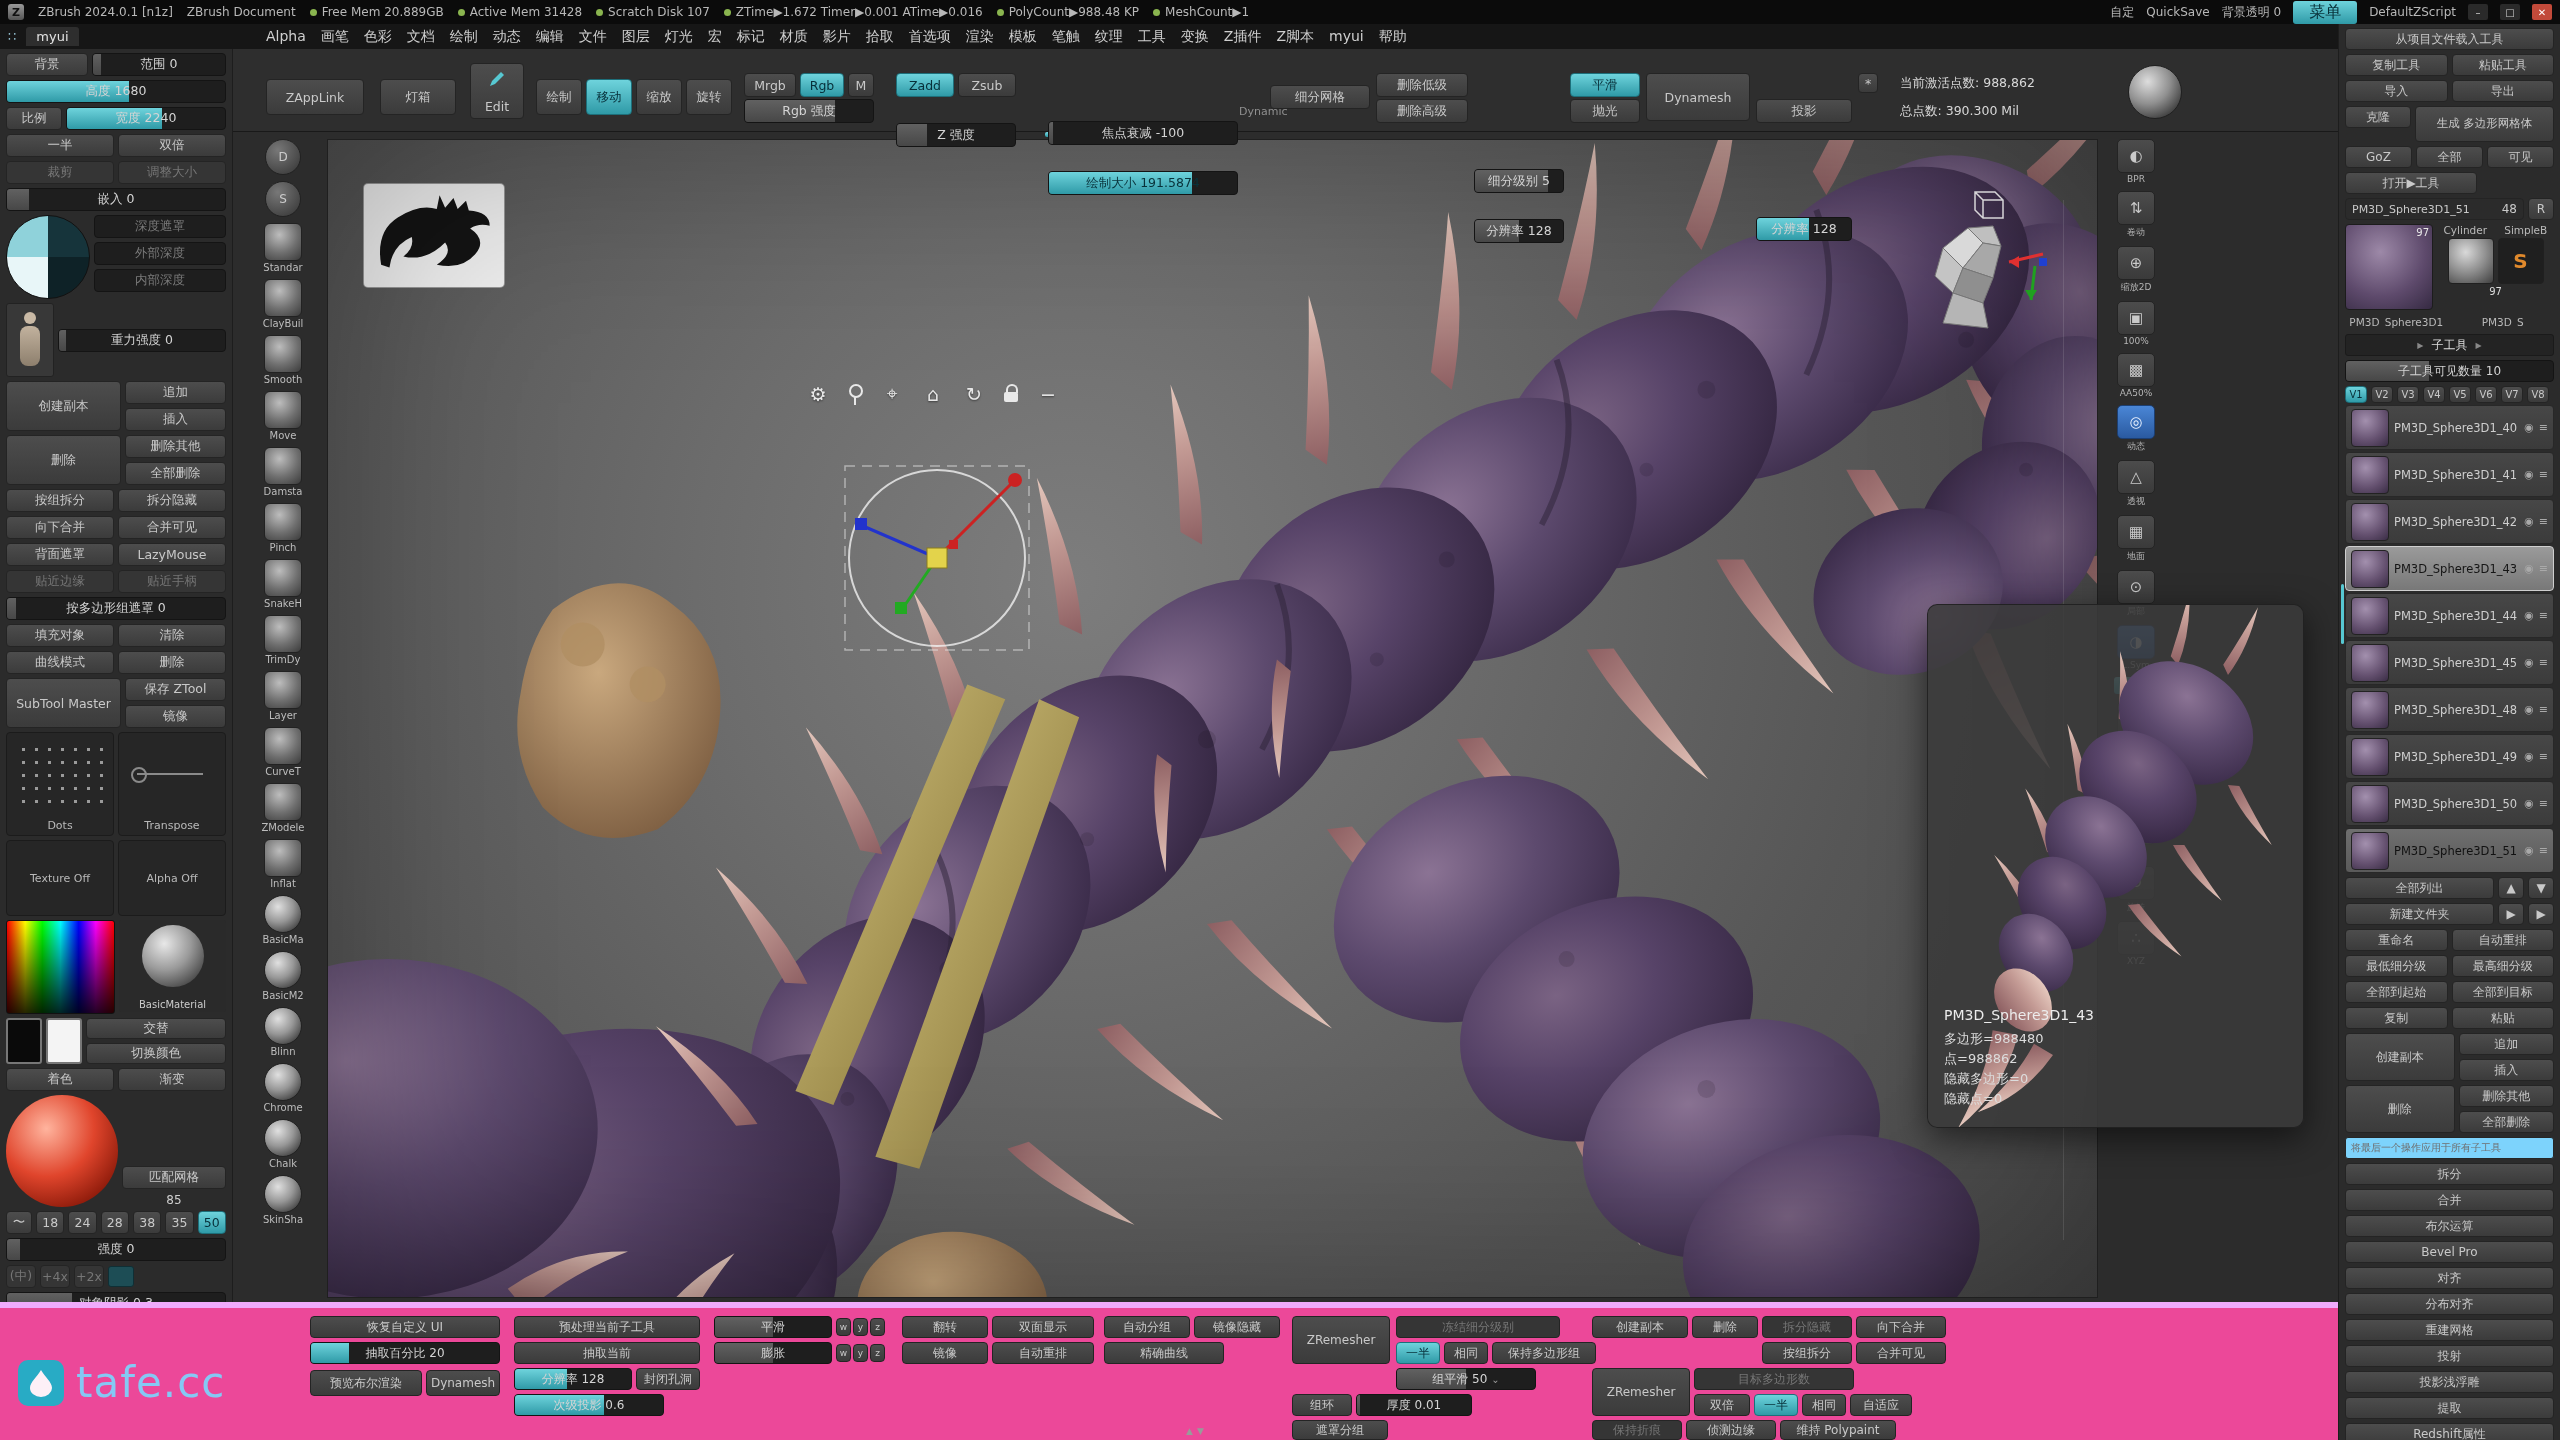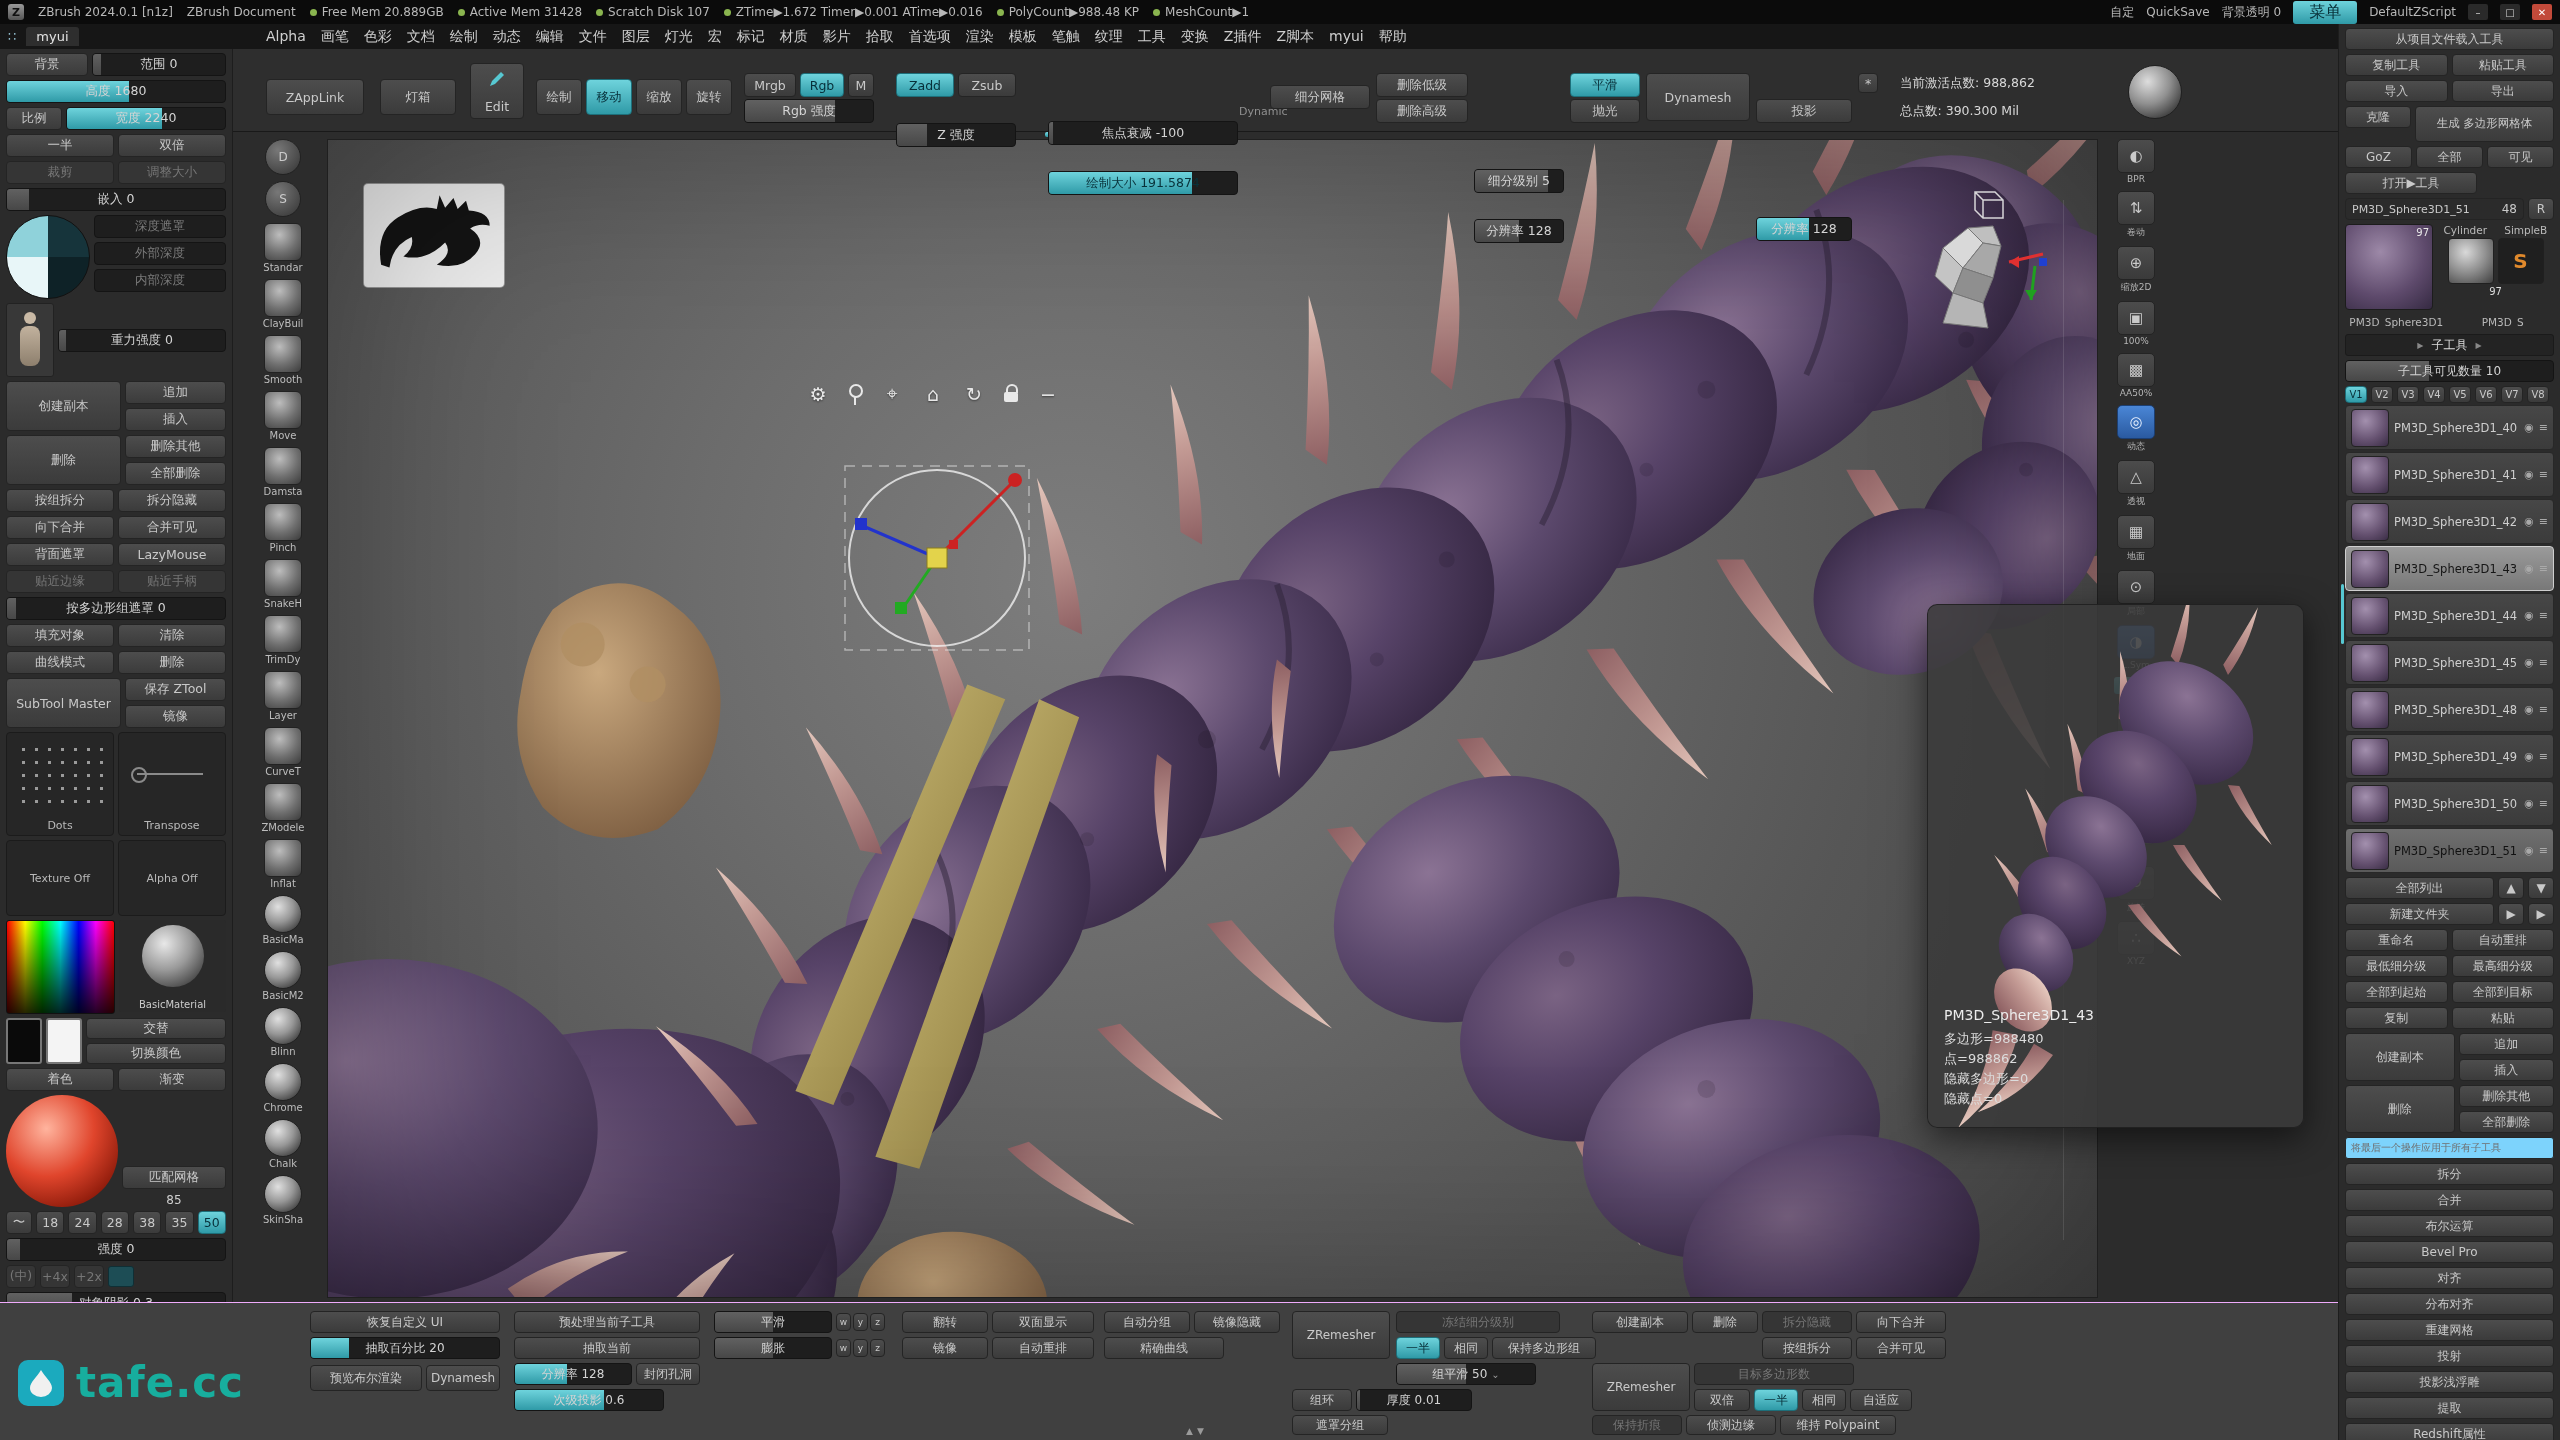--- a/index.html
+++ b/index.html
@@ -116,30 +116,30 @@
   .stthumb{width:36px;height:36px;border-radius:4px;background:radial-gradient(circle at 38% 30%,#a390ae,#64506f 60%,#3a2d45);border:1px solid #222;flex:none}
   .stname{flex:1;font-size:11.5px;color:#cfcfcf;white-space:nowrap;overflow:hidden}
   .stic{font-size:11px;color:#a9a9a9}
   .scrollmark{position:absolute;left:2px;top:560px;width:3px;height:60px;background:#57c8d2;border-radius:2px}
   .applylast{margin:4px 6px 0;height:20px;font-size:10px;color:#6f6f6f;background:#7dd3fc;border:1px solid #262626;border-radius:3px;display:flex;align-items:center;padding:0 5px;overflow:hidden;white-space:nowrap}
   
   .popup{position:absolute;left:1927px;top:604px;width:375px;height:522px;background:rgba(58,58,58,.88);border:1px solid rgba(18,18,18,.6);border-radius:10px;box-shadow:0 10px 34px rgba(0,0,0,.55);z-index:30;overflow:hidden}
   .ptext{position:absolute;left:16px;top:400px;color:#dcdcdc;font-size:13px;line-height:1.55}
   .ptitle{font-size:14px;color:#ececec;margin-bottom:2px}
   
-  .bottombar{position:absolute;left:0;top:1302px;width:2338px;height:138px;background:#404040;border-top:1px solid #f0abfc;box-sizing:border-box;z-index:20}
+  .bottombar{position:absolute;left:0;top:1302px;width:2338px;height:138px;background:#ec4899;border-top:6px solid #f0abfc;box-sizing:border-box;z-index:20}
   .bottombar .btn,.bottombar .sl{height:22px;font-size:12px;position:absolute}
   .bottombar .btn.h26{height:26px}
   .bottombar .btn.h48{height:48px}
   .bottombar .mini{position:absolute;width:15px;height:18px;font-size:9px}
   .caret{font-size:10px;color:#9a9a9a;margin-left:4px}
   
   .watermark{position:absolute;left:18px;top:1358px;display:flex;align-items:center;gap:12px;z-index:48;opacity:.92}
   .wm-ic{width:46px;height:46px;border-radius:10px;background:#18b4c9;display:flex;align-items:center;justify-content:center}
-  .wm-tx{font-size:42px;font-weight:bold;color:#14b8a6;letter-spacing:1px}
+  .wm-tx{font-size:42px;font-weight:normal;color:#7dd3fc;letter-spacing:1px}
   .vhint{position:absolute;left:1186px;top:1426px;color:#9a9a9a;font-size:9px;display:flex;gap:4px;z-index:49}
 </style>
 </head>
 <body>
 
 <div id="root">
 
   <div class="titlebar">
     <div class="tb-left">
       <span class="logo">Z</span>

